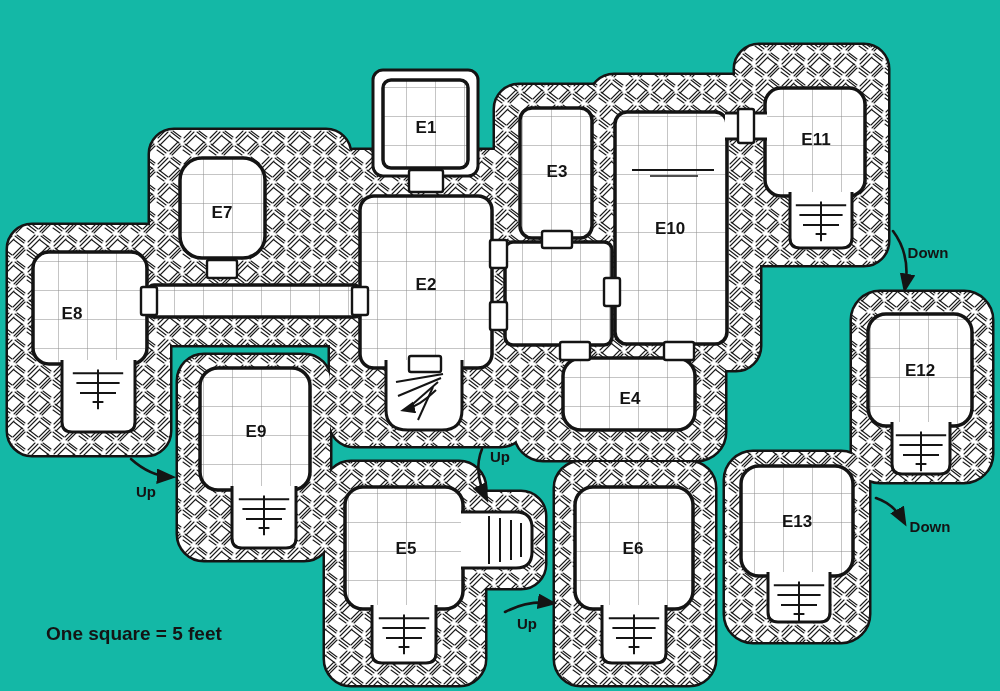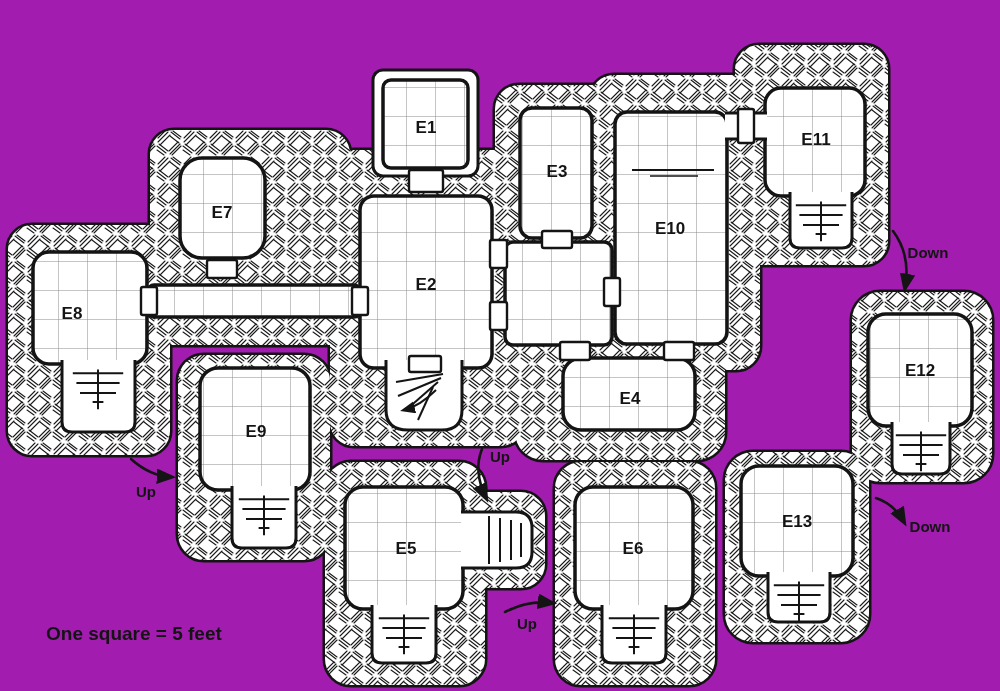--- a/index.html
+++ b/index.html
@@ -1,16 +1,16 @@
 <!DOCTYPE html>
 <html><head>
 <meta charset="utf-8">
 <style>
   html,body{margin:0;padding:0;background:#ffffff;}
-  .map-wrap{width:1000px;height:691px;position:relative;background:#a21caf;overflow:hidden;}
+  .map-wrap{width:1000px;height:691px;position:relative;background:#14b8a6;overflow:hidden;}
   svg{display:block;}
   .room{fill:url(#grid);stroke:#141414;stroke-width:3.5;}
   .plain{fill:#ffffff;stroke:#141414;stroke-width:3;}
   .door{fill:#ffffff;stroke:#141414;stroke-width:2.4;}
   .ink{stroke:#141414;fill:none;}
   .arrow{stroke:#141414;stroke-width:2.6;fill:none;stroke-linecap:round;}
   .room-label{font:700 17px "Liberation Sans",sans-serif;fill:#141414;text-anchor:middle;}
   .anno{font:700 15px "Liberation Sans",sans-serif;fill:#141414;text-anchor:middle;}
   .scale-note{font:700 19px "Liberation Sans",sans-serif;fill:#141414;text-anchor:start;}
 </style>

